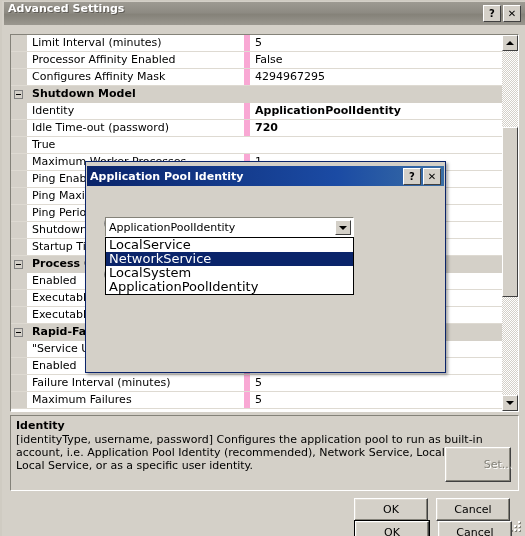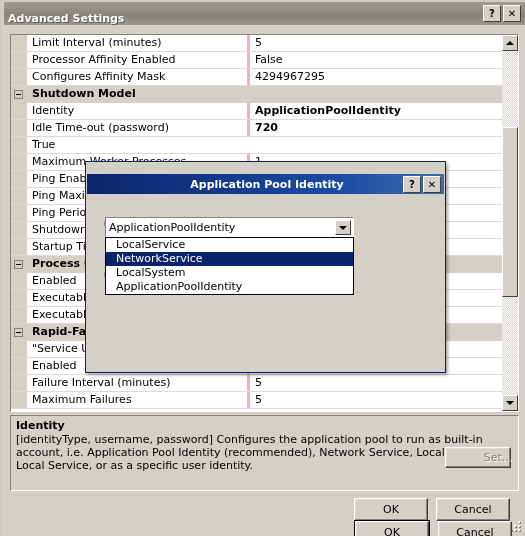--- a/index.html
+++ b/index.html
@@ -9,21 +9,21 @@
     font-family:"DejaVu Sans","Liberation Sans",sans-serif;
     font-size:11px;color:#000;
     -webkit-font-smoothing:none;
   }
   .win{position:absolute;left:0;top:0;width:525px;height:536px;background:#d4d0c8;
        border-left:2px solid #cfcbc2;border-top:1px solid #cfcbc2;box-sizing:border-box;}
 
   
   .titlebar{position:absolute;left:2px;top:1px;width:521px;height:23px;
     background:linear-gradient(to bottom,#9d9a92 0%,#8e8b83 45%,#858279 55%,#9a978f 100%);
-    display:flex;align-items:flex-end;}
+    display:flex;align-items:flex-start;}
   .titlebar .ttl{font-weight:bold;font-size:11px;color:#ffffff;margin-left:4px;
     text-shadow:1px 1px 0 #5f5c56;letter-spacing:0px;}
   .tb-btns{position:absolute;right:4px;top:3px;display:flex;gap:2px;}
   .tb-btn{width:16px;height:15px;background:#d4d0c8;
     border-top:1px solid #ffffff;border-left:1px solid #ffffff;
     border-right:1px solid #404040;border-bottom:1px solid #404040;
     display:flex;align-items:center;justify-content:center;
     font-size:10px;font-weight:bold;line-height:1;color:#000;cursor:default;}
 
   
@@ -35,21 +35,21 @@
   .rows{position:absolute;left:0;top:0;width:492px;}
   .row{height:17px;display:flex;box-sizing:border-box;
        border-bottom:1px solid #dedad2;background:#ffffff;}
   .row.cat{background:#d4d0c8;border-bottom:1px solid #d4d0c8;}
   .gut{width:16px;min-width:16px;background:#d4d0c8;border-right:1px solid #d4d0c8;
        display:flex;align-items:center;justify-content:center;box-sizing:border-box;}
   .exp{width:9px;height:9px;border:1px solid #808080;background:#d4d0c8;
        position:relative;box-sizing:border-box;}
   .exp:before{content:"";position:absolute;left:1px;top:3px;width:5px;height:1px;background:#000;}
   .nm{width:223px;min-width:223px;padding:1px 0 0 5px;box-sizing:border-box;
-      border-right:3px solid #f9a8d4;white-space:nowrap;overflow:hidden;}
+      border-right:6px solid #f9a8d4;white-space:nowrap;overflow:hidden;}
   .row.cat .nm{font-weight:bold;border-right:1px solid #d4d0c8;}
   .vl{flex:1;padding:1px 0 0 5px;box-sizing:border-box;white-space:nowrap;overflow:hidden;}
   .b{font-weight:bold;}
 
   
   .sb{position:absolute;right:0;top:0;width:16px;height:100%;background:
       repeating-conic-gradient(#ffffff 0% 25%, #d4d0c8 0% 50%) 0 0/2px 2px;}
   .sb-ar{position:absolute;left:0;width:16px;height:16px;background:#d4d0c8;
     border-top:1px solid #ffffff;border-left:1px solid #ffffff;
     border-right:1px solid #404040;border-bottom:1px solid #404040;
@@ -81,23 +81,23 @@
   #ok-main{position:absolute;left:352px;top:497px;width:74px;height:23px;}
   #cancel-main{position:absolute;left:434px;top:497px;width:74px;height:23px;}
   .grip{position:absolute;right:2px;bottom:2px;width:14px;height:14px;}
   .grip i{position:absolute;display:block;background:#ffffff;box-shadow:1px 1px 0 #848279;}
 
   
   .modal{position:absolute;left:83px;top:160px;width:361px;height:212px;
     background:#d4d0c8;box-sizing:border-box;
     border:1px solid #0a246a;
     box-shadow:2px 2px 3px rgba(0,0,0,.35);}
-  .m-tb{position:absolute;left:1px;top:12px;width:357px;height:20px;
+  .m-tb{position:absolute;left:1px;top:4px;width:357px;height:20px;
     background:linear-gradient(to right,#0a246a 0%,#1b4ba4 70%,#3a6ea5 100%);
-    display:flex;align-items:center;justify-content:center;}
+    display:flex;align-items:center;}
   .m-tb .ttl{font-weight:bold;font-size:11px;color:#fff;margin-left:3px;}
   .m-btns{position:absolute;right:3px;top:2px;display:flex;gap:2px;}
   .m-body{position:absolute;left:1px;top:22px;width:357px;height:187px;}
 
   .radio{position:absolute;width:13px;height:13px;border-radius:50%;
     background:#ffffff;box-sizing:border-box;
     border-top:1px solid #808080;border-left:1px solid #808080;
     border-right:1px solid #ffffff;border-bottom:1px solid #ffffff;
     box-shadow:inset 1px 1px 0 #404040;}
   .radio.on:after{content:"";position:absolute;left:3px;top:3px;width:5px;height:5px;
@@ -112,24 +112,24 @@
     display:flex;align-items:center;}
   .combo .txt{padding-left:3px;font-size:11px;}
   .combo .arrow{position:absolute;right:2px;top:2px;width:16px;height:15px;
     background:#d4d0c8;box-sizing:border-box;
     border-top:1px solid #ffffff;border-left:1px solid #ffffff;
     border-right:1px solid #404040;border-bottom:1px solid #404040;
     display:flex;align-items:center;justify-content:center;}
 
   .droplist{position:absolute;left:103px;top:236px;width:249px;
     background:#ffffff;box-sizing:border-box;border:1px solid #000000;}
-  .opt{height:14px;line-height:14px;padding-left:10px;font-size:11px;white-space:nowrap;}
+  .opt{height:14px;line-height:14px;padding-left:3px;font-size:13px;white-space:nowrap;}
   .opt.sel{background:#0a246a;color:#ffffff;}
 
-  #set-btn{position:absolute;left:358px;top:263px;width:66px;height:21px;padding-left:40px;}
+  #set-btn{position:absolute;left:358px;top:263px;width:66px;height:35px;padding-left:40px;}
   #ok-modal{position:absolute;left:268px;top:337px;width:74px;height:23px;}
   #cancel-modal{position:absolute;left:351px;top:337px;width:74px;height:23px;}
   .defring{box-shadow:inset -1px -1px 0 #848279, inset 1px 1px 0 #dfdbd3, 0 0 0 1px #000;}
 </style>
 </head>
 <body>
 
 <div class="win">
 
   <div class="titlebar">

